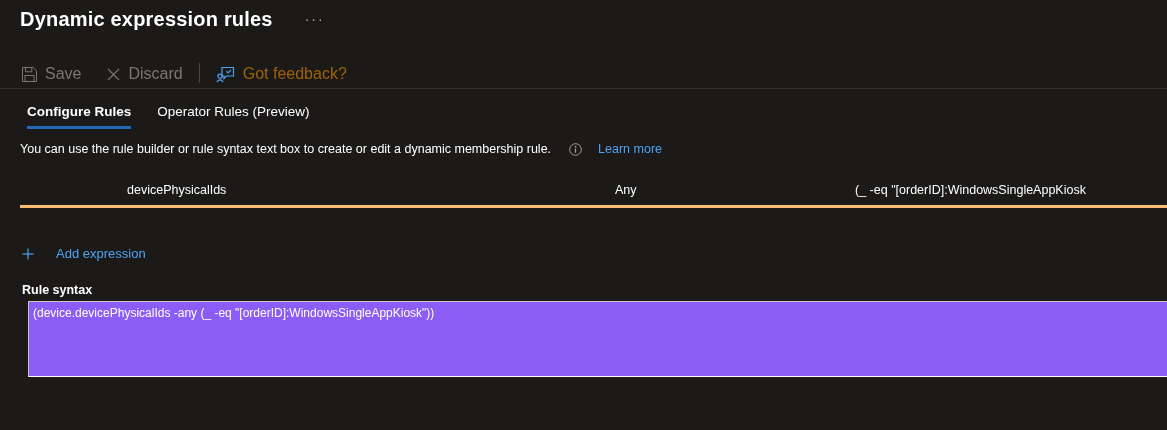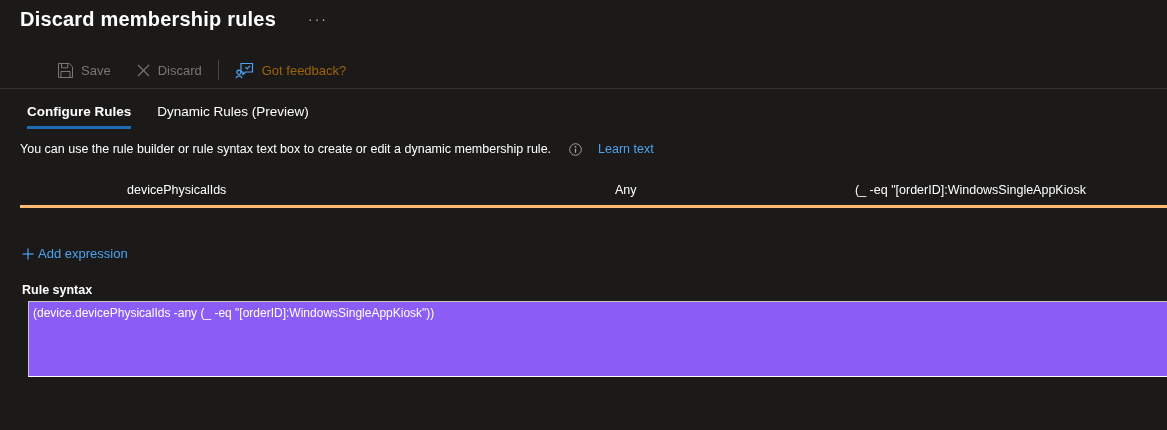--- a/index.html
+++ b/index.html
@@ -11,21 +11,21 @@
     position: relative;
   }
   .page { position: absolute; inset: 0; }
 
   
   .title-row { position: absolute; left: 20px; top: 7px; display: flex; align-items: center; gap: 28px; }
   .page-title { font-size: 20px; font-weight: bold; letter-spacing: 0.2px; }
   .more-btn { color: #b3b0ad; font-size: 14px; letter-spacing: 2px; cursor: pointer; line-height: 20px; padding: 2px 4px; }
 
   
-  .toolbar { position: absolute; left: 22px; top: 57px; height: 26px; display: flex; align-items: center; gap: 0; font-size: 13px; margin-left: 36px; }
+  .toolbar { position: absolute; left: 22px; top: 57px; height: 26px; display: flex; align-items: flex-end; gap: 0; font-size: 16px; }
   .tb-btn { display: flex; align-items: center; gap: 8px; cursor: default; }
   .tb-btn.disabled { color: #797775; }
   .tb-btn.enabled { color: #a16207; cursor: pointer; }
   .tb-gap { width: 26px; }
   .tb-divider { width: 1px; height: 20px; background: #484644; margin: 0 16px; }
   .toolbar-sep { position: absolute; left: 0; right: 0; top: 88px; height: 1px; background: #323130; }
 
   
   .tabs { position: absolute; left: 27px; top: 104px; display: flex; gap: 26px; font-size: 13.5px; }
   .tab { padding-bottom: 7px; border-bottom: 3px solid transparent; cursor: pointer; }
@@ -37,21 +37,21 @@
   .link { color: #4da3f2; cursor: pointer; text-decoration: none; }
 
   
   .rule-table { position: absolute; left: 20px; right: 0; top: 175px; font-size: 12.5px; }
   .row { display: grid; grid-template-columns: 107px 488px 240px auto; align-items: center; }
   .thead { height: 28px; font-weight: bold; border-bottom: 1px solid #484644; }
   .trow { height: 33px; border-bottom: 3px solid #fdba74; cursor: pointer; }
   .c1 { padding-left: 8px; }
 
   
-  .add-expr { position: absolute; left: 22px; top: 246px; display: flex; align-items: center; gap: 4px; font-size: 13px; color: #4da3f2; cursor: pointer; }
+  .add-expr { position: absolute; left: 22px; top: 246px; display: flex; align-items: center; gap: 22px; font-size: 13px; color: #4da3f2; cursor: pointer; }
 
   
   .rule-syntax-label { position: absolute; left: 22px; top: 283px; font-size: 12.5px; font-weight: bold; }
   .rule-syntax-box {
     position: absolute; left: 28px; top: 301px; width: 1145px; height: 76px;
     background: #8b5cf6;
     border: 1px solid #c8c6c4;
     border-bottom-color: #ffffff;
     color: #ffffff;
     font-family: "Liberation Sans", sans-serif;
@@ -62,21 +62,21 @@
     line-height: 16px;
   }
   svg { display: block; }
 </style>
 </head>
 <body>
 
 <div class="page">
 
   <div class="title-row">
-    <span class="page-title">Discard membership rules</span>
+    <span class="page-title">Dynamic expression rules</span>
     <span class="more-btn">···</span>
   </div>
 
   <div class="toolbar">
     <div class="tb-btn disabled">
       <span class="icon">
         <svg width="15" height="15" viewBox="0 0 15 15" fill="none" stroke="#797775" stroke-width="1">
           <path d="M0.5,0.5 H11.2 L14.5,3.8 V14.5 H0.5 Z"></path>
           <path d="M3.5,0.5 V4.8 H9.8 V0.5"></path>
           <rect x="3" y="8.5" width="9" height="6"></rect>
@@ -104,33 +104,33 @@
           <path d="M0.8,16 Q4,11.8 7.2,16"></path>
         </svg>
       </span>
       <span>Got feedback?</span>
     </div>
   </div>
   <div class="toolbar-sep"></div>
 
   <div class="tabs">
     <div class="tab active">Configure Rules</div>
-    <div class="tab">Dynamic Rules (Preview)</div>
+    <div class="tab">Operator Rules (Preview)</div>
   </div>
 
   <div class="info-row">
     <span>You can use the rule builder or rule syntax text box to create or edit a dynamic membership rule.</span>
     <span class="info-icon">
       <svg width="13" height="13" viewBox="0 0 13 13" fill="none">
         <circle cx="6.5" cy="6.5" r="5.8" stroke="#a19f9d" stroke-width="1"></circle>
         <circle cx="6.5" cy="3.7" r="0.9" fill="#a19f9d"></circle>
         <line x1="6.5" y1="5.6" x2="6.5" y2="9.8" stroke="#a19f9d" stroke-width="1.3"></line>
       </svg>
     </span>
-    <a class="link">Learn text</a>
+    <a class="link">Learn more</a>
   </div>
 
   <div class="rule-table">
     <div class="row trow">
       <div class="c1"></div>
       <div class="c2">devicePhysicalIds</div>
       <div class="c3">Any</div>
       <div class="c4">(_ -eq "[orderID]:WindowsSingleAppKiosk</div>
     </div>
   </div>

